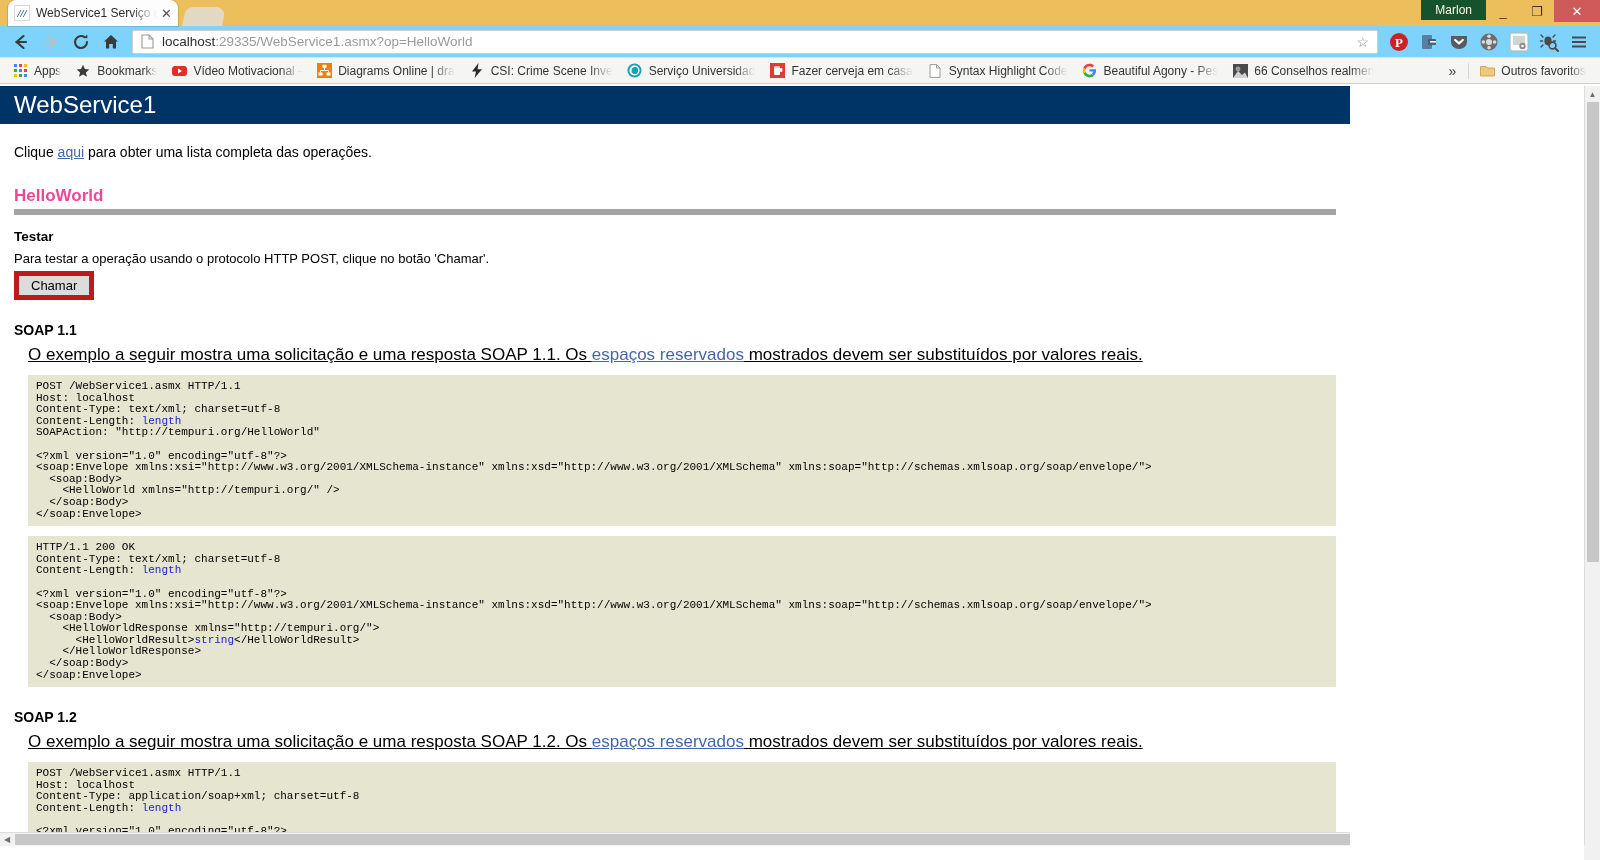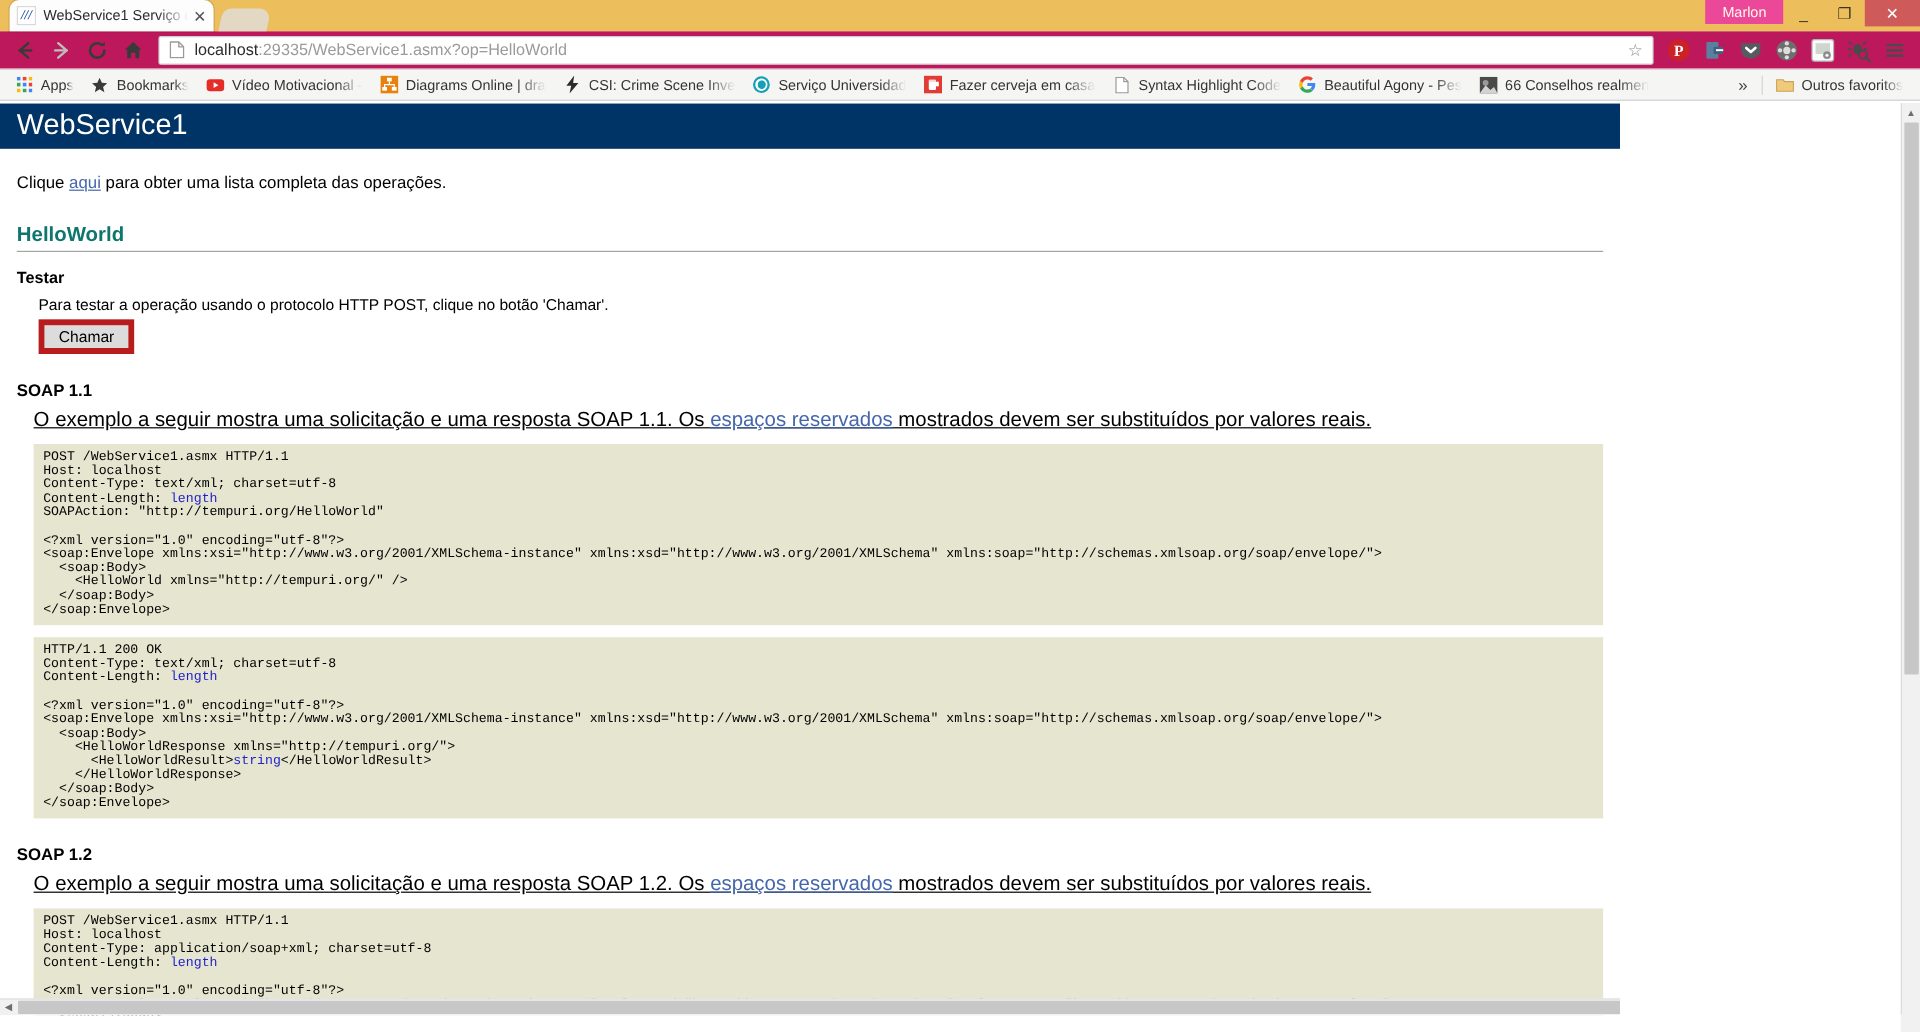--- a/index.html
+++ b/index.html
@@ -63,34 +63,34 @@
     background: #e0ddd6;
     border-radius: 7px 10px 0 0;
     transform: skewX(-12deg);
     opacity: .85;
   }
   .win-right {
     position: absolute; right: 0; top: 0;
     height: 26px; display: flex; align-items: stretch;
   }
   .profile-chip {
-    background: #ec4899; color: #fff8e6;
+    background: #14532d; color: #fff8e6;
     font-size: 12px; padding: 0 14px;
     display: flex; align-items: center;
     height: 20px; align-self: flex-start;
   }
   .wbtn {
     width: 34px; display: flex; align-items: center; justify-content: center;
     font-size: 13px; color: #3a3222; height: 22px; align-self: flex-start;
   }
   .wbtn.close { background: #cf5a5a; color: #fff; width: 46px; }
 
   .toolbar {
     height: 32px;
-    background: #be185d;
+    background: #7dd3fc;
     display: flex;
     align-items: center;
     padding: 0 6px;
     border-bottom: 1px solid #e2e2e0;
   }
   .navbtn {
     width: 30px; height: 28px;
     display: flex; align-items: center; justify-content: center;
     color: #5a5a5a;
   }
@@ -162,25 +162,25 @@
     padding-left: 14px;
   }
   .banner h1 {
     margin: 0; font-size: 24px; font-weight: normal;
     font-family: "Liberation Sans", sans-serif;
   }
   .content { padding: 0 14px; }
   .intro { font-size: 14px; color: #000; margin: 20px 0 0 0; }
   a.blue { color: #4466aa; }
   h2.op {
-    font-size: 17px; color: #0f766e; margin: 26px 0 0 0;
-    border-bottom: 1px solid #a3a3a3; padding-bottom: 3px;
+    font-size: 17px; color: #ec4899; margin: 26px 0 0 0;
+    border-bottom: 6px solid #a3a3a3; padding-bottom: 3px;
   }
   h3.sub { font-size: 13.5px; color: #000; margin: 14px 0 0 0; }
-  .indent { margin-left: 18px; }
+  .indent { margin-left: 0; }
   .test-desc { font-size: 13px; margin: 7px 0 0 0; }
   .chamar {
     font-size: 13px;
     font-family: "Liberation Sans", sans-serif;
     padding: 2px 12px;
     margin-top: 5px;
     background: #dcdcdc;
     border: 5px solid #b91c1c;
     outline: 1px solid #fff;
     color: #000;

